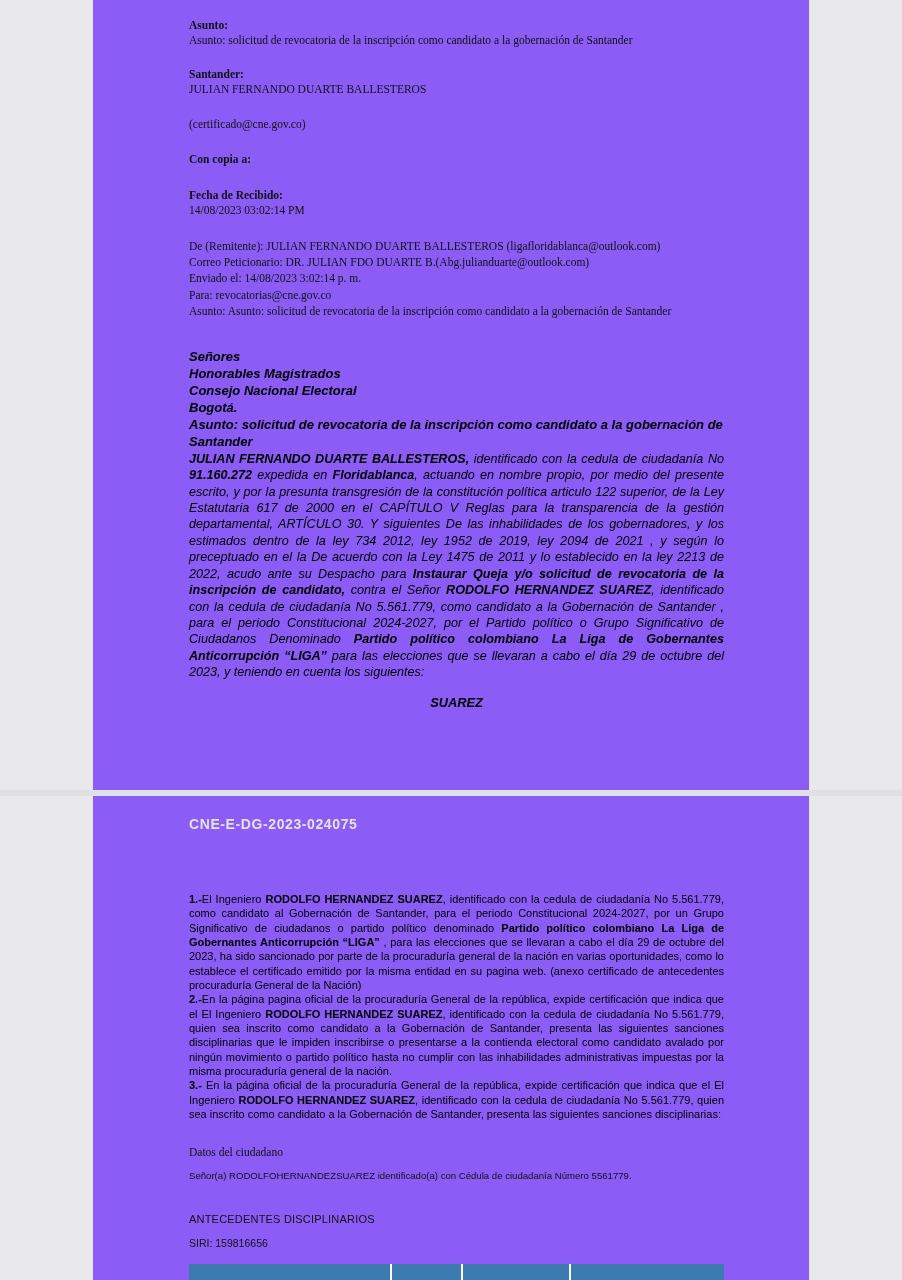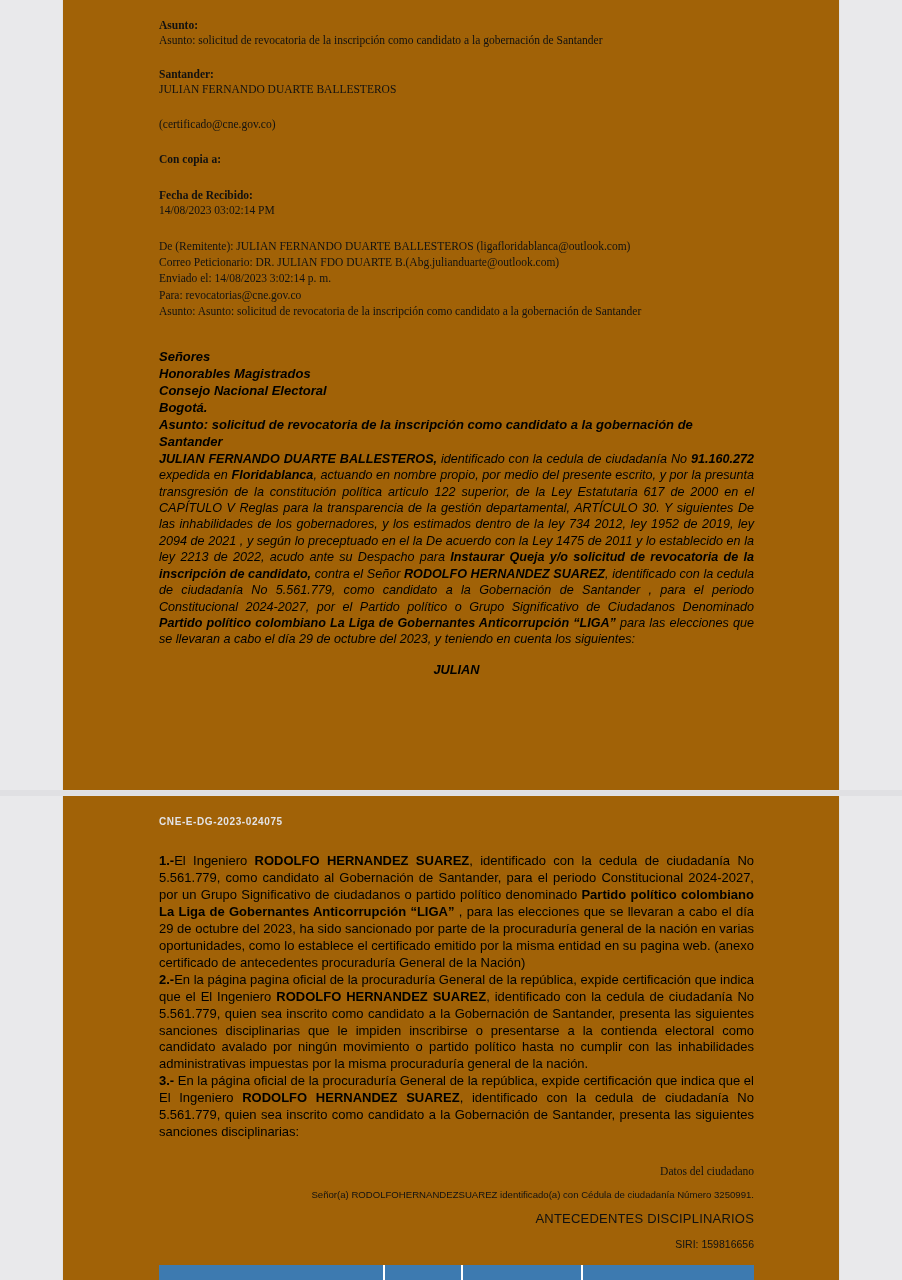--- a/index.html
+++ b/index.html
@@ -13,23 +13,23 @@
     -webkit-font-smoothing: antialiased;
   }
   .viewer {
     width: 902px;
     min-height: 1280px;
     background: #e9e9eb;
     position: relative;
     overflow: hidden;
   }
   .page {
-    background: #a16207;
+    background: #8b5cf6;
     margin: 0 auto;
-    width: 776px;
+    width: 716px;
     box-sizing: border-box;
     position: relative;
     box-shadow: 0 0 0 1px #e2e2e4;
   }
   .page-one {
     height: 790px;
     padding: 18px 85px 0 96px;
   }
   .page-gap {
     height: 6px;
@@ -102,58 +102,58 @@
   .centered-bold {
     text-align: center;
     font-weight: bold;
     font-size: 12.8px;
     margin-top: 14px;
   }
 
   
   .watermark {
     font-family: "Liberation Sans", sans-serif;
-    font-size: 10px;
+    font-size: 14px;
     font-weight: bold;
     letter-spacing: 0.6px;
     color: #e3e3e6;
     padding-left: 0px;
     padding-top: 8px;
     user-select: none;
   }
 
   
   .items {
-    margin-top: 26px;
-    font-size: 13px;
+    margin-top: 60px;
+    font-size: 11px;
     line-height: 1.305;
   }
   .item {
     text-align: justify;
     margin: 0;
   }
 
   
-  .cert { margin-top: 24px; text-align: right; }
+  .cert { margin-top: 24px; text-align: left; }
   .cert-title {
     font-family: "Liberation Serif", serif;
     font-size: 11.5px;
     color: #111;
   }
   .cert-person {
     font-family: "Liberation Sans", sans-serif;
     font-size: 9.6px;
     color: #111;
     margin-top: 12px;
   }
   .cert-section {
     font-family: "Liberation Sans", sans-serif;
-    font-size: 13px;
-    color: #111;
-    margin-top: 11px;
+    font-size: 11px;
+    color: #111;
+    margin-top: 32px;
     letter-spacing: 0.2px;
   }
   .cert-siri {
     font-family: "Liberation Sans", sans-serif;
     font-size: 10.5px;
     color: #111;
     margin-top: 12px;
   }
 
   
@@ -223,40 +223,40 @@
       <div class="addr-line">Señores</div>
       <div class="addr-line">Honorables Magistrados</div>
       <div class="addr-line">Consejo Nacional Electoral</div>
       <div class="addr-line">Bogotá.</div>
 
 
       <div class="subject-line">Asunto: solicitud de revocatoria de la inscripción como candidato a la gobernación de Santander</div>
 
       <p class="body-para" id="letter-main-paragraph"><b>JULIAN FERNANDO DUARTE BALLESTEROS,</b><span> identificado con la cedula de ciudadanía No </span><b>91.160.272</b><span> expedida en </span><b>Floridablanca</b><span>, actuando en nombre propio, por medio del presente escrito, y por la presunta transgresión de la constitución política articulo 122 superior, de la Ley Estatutaria 617 de 2000 en el CAPÍTULO V Reglas para la transparencia de la gestión departamental, ARTÍCULO 30. Y siguientes De las inhabilidades de los gobernadores, y los estimados dentro de la ley 734 2012, ley 1952 de 2019, ley 2094 de 2021 , y según lo preceptuado en el la De acuerdo con la Ley 1475 de 2011 y lo establecido en la ley  2213 de 2022, acudo ante su Despacho para </span><b>Instaurar Queja y/o solicitud de revocatoria de la inscripción de candidato,</b><span> contra el Señor </span><b>RODOLFO HERNANDEZ SUAREZ</b><span>, identificado con la cedula de ciudadanía No 5.561.779, como candidato a la Gobernación de Santander   , para el periodo Constitucional 2024-2027, por el Partido político o Grupo Significativo de Ciudadanos Denominado </span><b>Partido político colombiano La Liga de Gobernantes Anticorrupción “LIGA”</b><span>  para las elecciones que se llevaran a cabo el día 29 de octubre del 2023, y teniendo en cuenta los siguientes:</span></p>
 
-      <div class="centered-bold">JULIAN</div>
+      <div class="centered-bold">SUAREZ</div>
     </div>
 
   </div>
 
   <div class="page-gap"></div>
 
   <div class="page page-two">
 
     <div class="watermark">CNE-E-DG-2023-024075</div>
 
     <div class="items" id="hechos-list">
         <p class="item"><b>1.-</b><span>El Ingeniero </span><b>RODOLFO HERNANDEZ SUAREZ</b><span>, identificado con la cedula de ciudadanía No 5.561.779, como candidato al Gobernación de Santander, para el periodo Constitucional 2024-2027, por un Grupo Significativo de ciudadanos o partido político denominado </span><b>Partido político colombiano La Liga de Gobernantes Anticorrupción “LIGA”</b><span> , para las elecciones que se llevaran a cabo el día 29 de octubre del 2023, ha sido sancionado por parte de la procuraduría general de la nación en varias oportunidades, como lo establece el certificado emitido por la misma entidad en su pagina web. (anexo certificado de antecedentes procuraduría General de la Nación)</span></p>
         <p class="item"><b>2.-</b><span>En la página pagina oficial de la procuraduría General de la república, expide certificación que indica que el El Ingeniero </span><b>RODOLFO HERNANDEZ SUAREZ</b><span>, identificado con la cedula de ciudadanía No 5.561.779, quien sea inscrito como candidato a la Gobernación de Santander, presenta las siguientes sanciones disciplinarias que le impiden inscribirse o presentarse a la contienda electoral  como candidato avalado por ningún movimiento o partido político hasta no cumplir con las inhabilidades administrativas impuestas por la misma procuraduría general de la nación.</span></p>
         <p class="item"><b>3.-</b><span> En la página oficial de la procuraduría General de la república, expide certificación que indica que el El Ingeniero </span><b>RODOLFO HERNANDEZ SUAREZ</b><span>, identificado con la cedula de ciudadanía No 5.561.779, quien sea inscrito como candidato a la Gobernación de Santander, presenta las siguientes sanciones disciplinarias:</span></p>
       </div>
 
     <div class="cert">
       <div class="cert-title">Datos del ciudadano</div>
-      <div class="cert-person">Señor(a) RODOLFOHERNANDEZSUAREZ identificado(a) con Cédula de ciudadanía Número 3250991.</div>
+      <div class="cert-person">Señor(a) RODOLFOHERNANDEZSUAREZ identificado(a) con Cédula de ciudadanía Número 5561779.</div>
       <div class="cert-section">ANTECEDENTES DISCIPLINARIOS</div>
       <div class="cert-siri">SIRI: 159816656</div>
     </div>
 
     <div class="table-wrap">
       <table class="tbl">
         <thead>
           <tr id="table-header-row">
               <th style="width: 38%; background: rgb(61, 122, 176);"></th>
               <th style="width: 13%; background: rgb(61, 122, 176);"></th>

